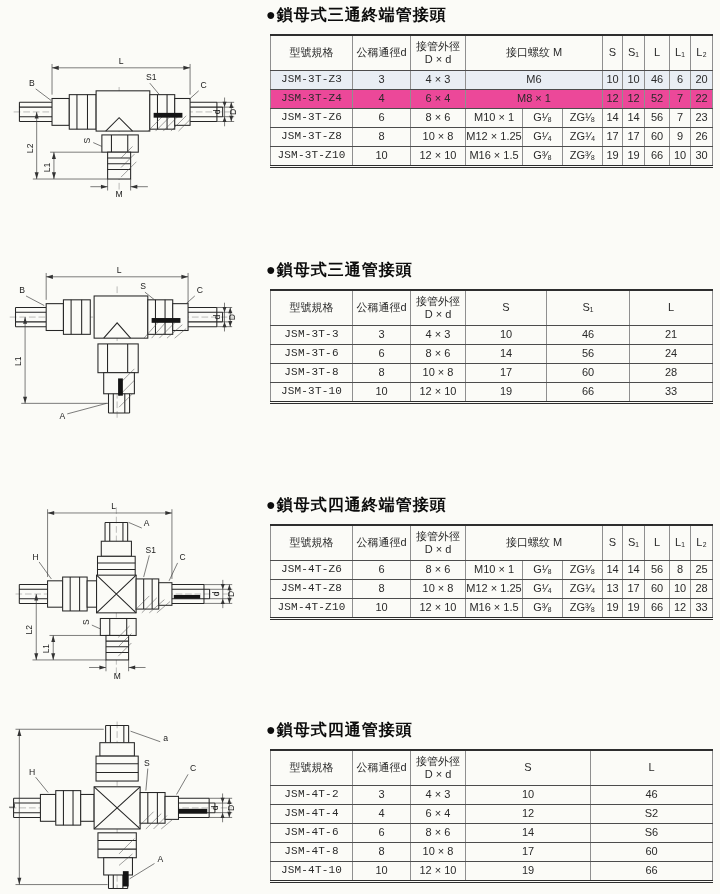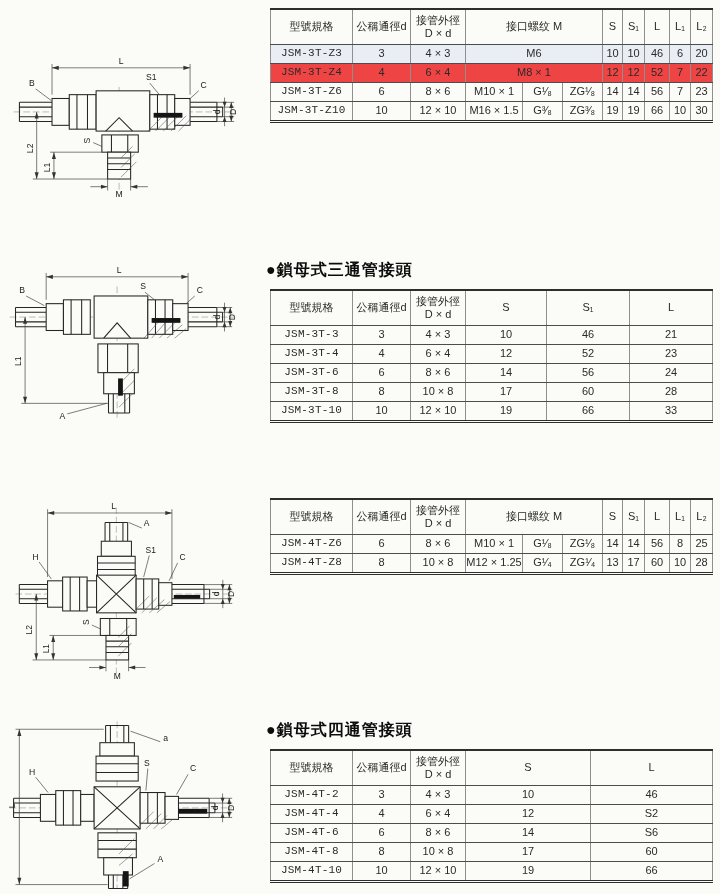--- a/index.html
+++ b/index.html
@@ -11,21 +11,21 @@
   .content{position:absolute;left:240px;top:0;width:478px;}
   .title{font-size:16px;font-weight:700;color:#0c0c0c;margin:5px 0 0 26px;letter-spacing:1px;}
   table.spec{border-collapse:collapse;table-layout:fixed;width:442px;margin:8px 12px 0 30px;
              border-top:2px solid #2e2e2e;border-bottom:3px double #2e2e2e;}
   table.spec th,table.spec td{border:1px solid #8f8f8f;border-top:1.5px solid #4c4c4c;
              border-bottom:1.5px solid #4c4c4c;text-align:center;vertical-align:middle;
              font-size:11px;color:#2a2a2a;padding:0;height:18px;line-height:1.2;overflow:hidden;}
   table.spec th{height:34px;font-weight:400;white-space:pre-line;font-size:11px;}
   table.spec td:first-child{letter-spacing:.2px;font-family:Liberation Mono, monospace;}
   table.t1 tbody tr:nth-child(1){background:#e9eef4;}
-  table.t1 tbody tr:nth-child(2){background:#ef4444;}
+  table.t1 tbody tr:nth-child(2){background:#ec4899;}
   .draw{position:absolute;}
   .draw svg text{font-family:"Liberation Sans","DejaVu Sans",sans-serif;font-size:9px;fill:#1a1a1a;}
   .pt{stroke:#262626;stroke-width:1.1;fill:none;}
   .fw{stroke:#262626;stroke-width:1.1;fill:#fbfbf7;}
   .dim{stroke:#3c3c3c;stroke-width:.7;fill:none;}
   .cl{stroke:#777;stroke-width:.5;fill:none;stroke-dasharray:7 3;}
   .hat{stroke:#4a4a4a;stroke-width:.55;fill:none;}
   .seal{fill:#151515;stroke:none;}
   .arr{fill:#333;stroke:none;}
 </style>
@@ -91,20 +91,21 @@
         <text transform="rotate(-90 46 128)" x="46" y="128" text-anchor="middle">L1</text>
         <text transform="rotate(-90 88 100)" x="88" y="100" text-anchor="middle">S</text>
           <path class="dim" d="M91,102L100,106"></path>
         <path class="dim" d="M106,140V152 M130,140V152 M88,148H106 M130,148H148"></path>
         <polygon class="arr" points="106,148 99,145.9 99,150.1"></polygon>
           <polygon class="arr" points="130,148 137,145.9 137,150.1"></polygon>
         <text x="118" y="159" text-anchor="middle">M</text>
       </svg>
     </div>
     <div class="content">
+      <h2 class="title">●鎖母式三通終端管接頭</h2>
       <table class="spec t1">
         <colgroup>
             <col style="width:82px">
             <col style="width:58px">
             <col style="width:55px">
             <col style="width:57px">
             <col style="width:40px">
             <col style="width:40px">
             <col style="width:20px">
             <col style="width:22px">
@@ -154,20 +155,33 @@
               <td>6</td>
               <td>8 × 6</td>
               <td>M10 × 1</td>
               <td>G¹⁄₈</td>
               <td>ZG¹⁄₈</td>
               <td>14</td>
               <td>14</td>
               <td>56</td>
               <td>7</td>
               <td>23</td>
+            </tr>
+            <tr>
+              <td>JSM-3T-Z8</td>
+              <td>8</td>
+              <td>10 × 8</td>
+              <td>M12 × 1.25</td>
+              <td>G¹⁄₄</td>
+              <td>ZG¹⁄₄</td>
+              <td>17</td>
+              <td>17</td>
+              <td>60</td>
+              <td>9</td>
+              <td>26</td>
             </tr>
             <tr>
               <td>JSM-3T-Z10</td>
               <td>10</td>
               <td>12 × 10</td>
               <td>M16 × 1.5</td>
               <td>G³⁄₈</td>
               <td>ZG³⁄₈</td>
               <td>19</td>
               <td>19</td>
@@ -256,28 +270,20 @@
           <tbody>
             <tr>
               <td>JSM-3T-3</td>
               <td>3</td>
               <td>4 × 3</td>
               <td>10</td>
               <td>46</td>
               <td>21</td>
             </tr>
             <tr>
-              <td>JSM-3T-4</td>
-              <td>4</td>
-              <td>6 × 4</td>
-              <td>12</td>
-              <td>52</td>
-              <td>23</td>
-            </tr>
-            <tr>
               <td>JSM-3T-6</td>
               <td>6</td>
               <td>8 × 6</td>
               <td>14</td>
               <td>56</td>
               <td>24</td>
             </tr>
             <tr>
               <td>JSM-3T-8</td>
               <td>8</td>
@@ -365,20 +371,21 @@
         <text transform="rotate(-90 44 158)" x="44" y="158" text-anchor="middle">L1</text>
         <text transform="rotate(-90 86 130)" x="86" y="130" text-anchor="middle">S</text>
           <path class="dim" d="M89,133L98,137"></path>
         <path class="dim" d="M104,170V182 M128,170V182 M86,178H104 M128,178H146"></path>
         <polygon class="arr" points="104,178 97,175.9 97,180.1"></polygon>
           <polygon class="arr" points="128,178 135,175.9 135,180.1"></polygon>
         <text x="116" y="190" text-anchor="middle">M</text>
       </svg>
     </div>
     <div class="content">
+      <h2 class="title">●鎖母式四通終端管接頭</h2>
       <table class="spec">
         <colgroup>
             <col style="width:82px">
             <col style="width:58px">
             <col style="width:55px">
             <col style="width:57px">
             <col style="width:40px">
             <col style="width:40px">
             <col style="width:20px">
             <col style="width:22px">
@@ -419,20 +426,33 @@
               <td>8</td>
               <td>10 × 8</td>
               <td>M12 × 1.25</td>
               <td>G¹⁄₄</td>
               <td>ZG¹⁄₄</td>
               <td>13</td>
               <td>17</td>
               <td>60</td>
               <td>10</td>
               <td>28</td>
+            </tr>
+            <tr>
+              <td>JSM-4T-Z10</td>
+              <td>10</td>
+              <td>12 × 10</td>
+              <td>M16 × 1.5</td>
+              <td>G³⁄₈</td>
+              <td>ZG³⁄₈</td>
+              <td>19</td>
+              <td>19</td>
+              <td>66</td>
+              <td>12</td>
+              <td>33</td>
             </tr>
           </tbody>
         </table>
     </div>
   </div>
 
   <div class="sec" id="s4">
     <div class="draw" style="left:4px;top:2px">
       <svg width="232" height="176" viewBox="0 0 242 178">
         <line class="cl" x1="6" y1="92" x2="238" y2="92"></line>

